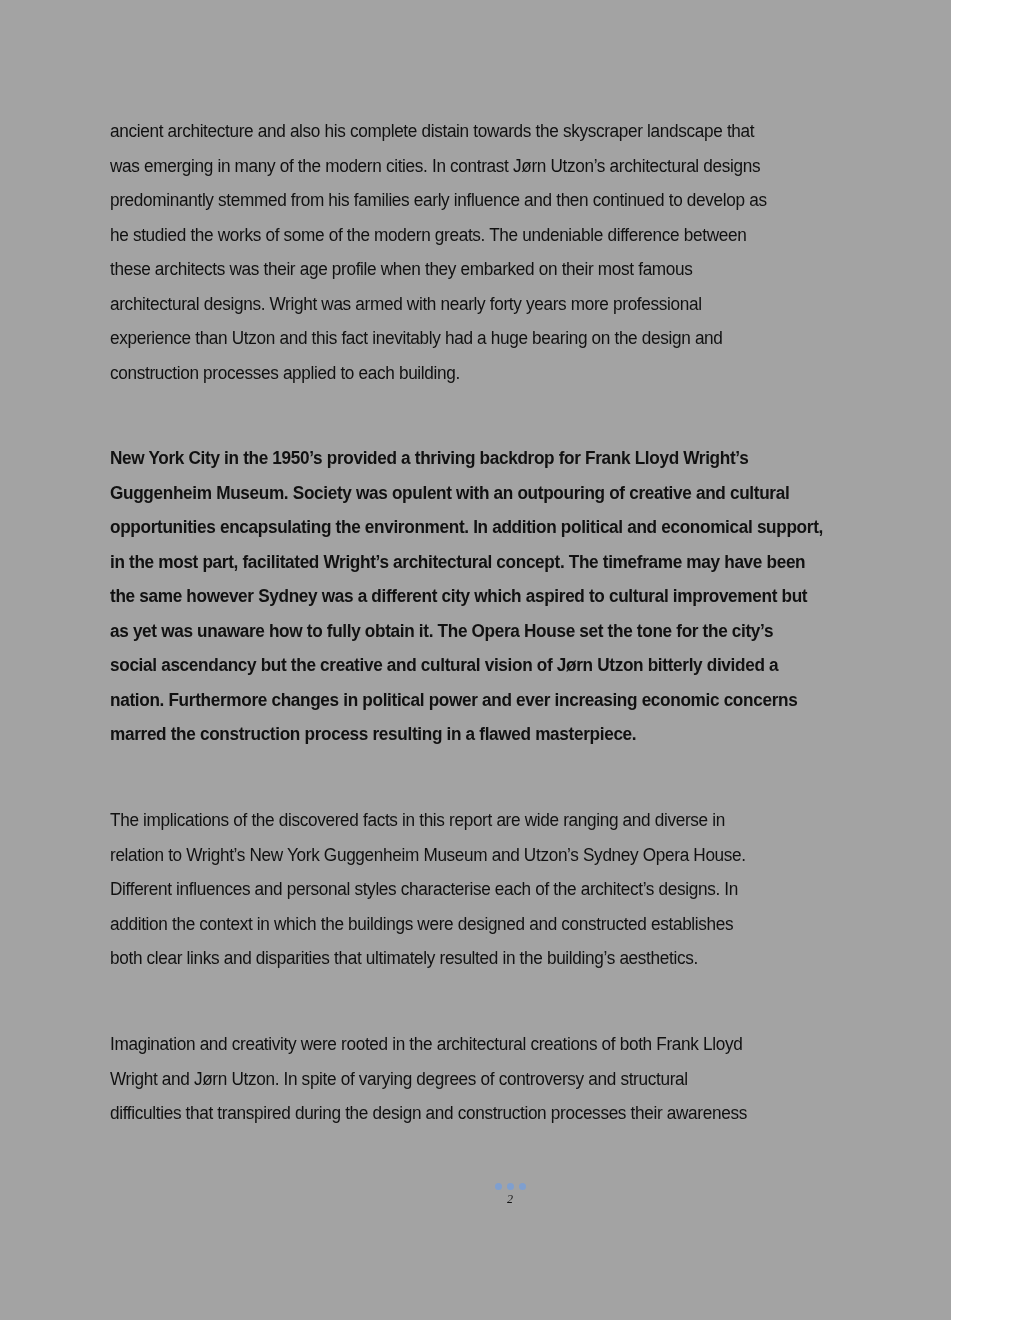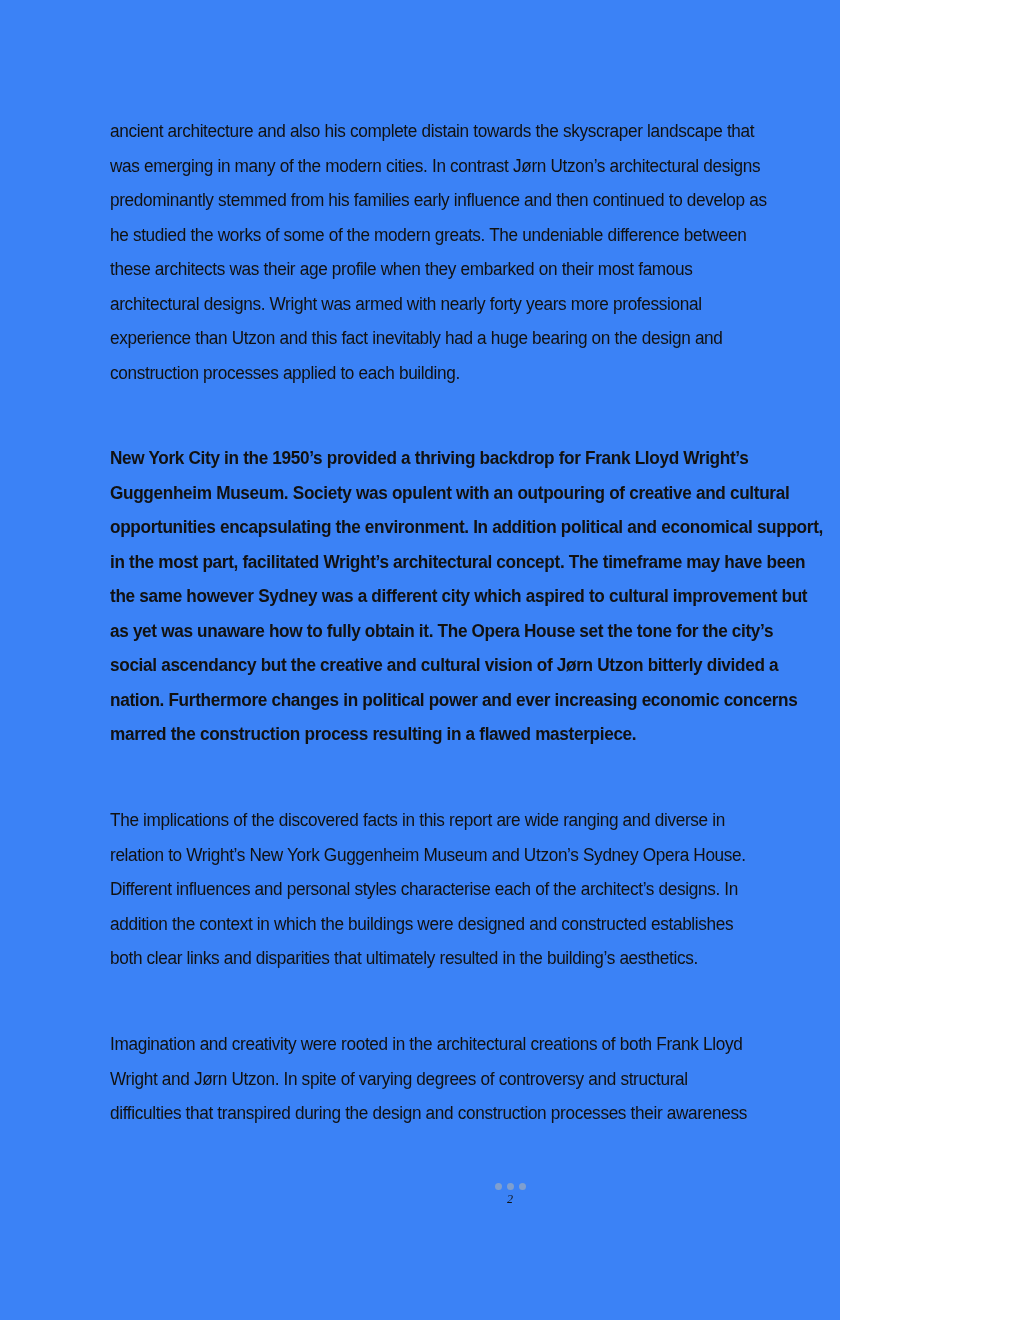--- a/index.html
+++ b/index.html
@@ -11,23 +11,23 @@
       width: 1020px;
       height: 1320px;
       position: relative;
       overflow: hidden;
       font-family: "Liberation Sans", sans-serif;
       color: #111111;
     }
     .page {
       position: absolute;
       left: 0; top: 0;
-      width: 840px;
+      width: 951px;
       height: 1320px;
-      background: #3b82f6;
+      background: #a3a3a3;
     }
     .para {
       position: absolute;
       left: 110px;
       width: 820px;
       margin: 0;
     }
     .line {
       display: block;
       height: 34.5px;

